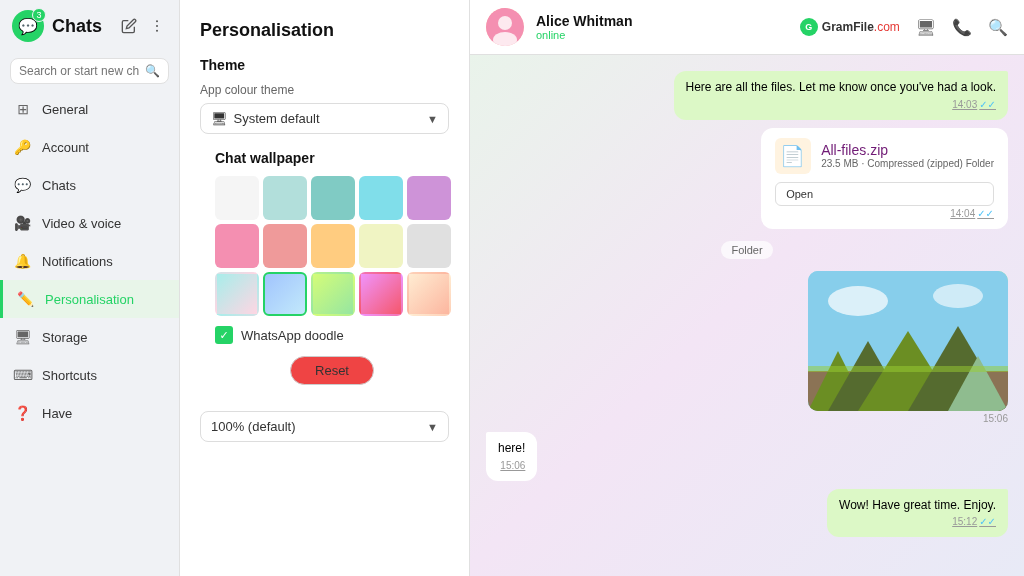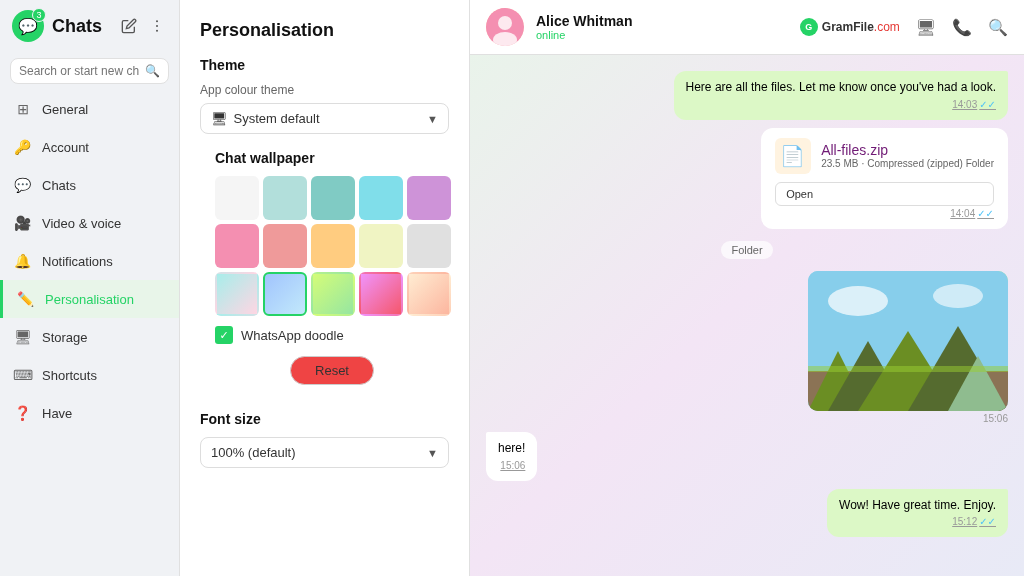--- a/index.html
+++ b/index.html
@@ -530,21 +530,20 @@
     <div class="doodle-row">
       <div class="checkbox">✓</div>
       <span class="doodle-label">WhatsApp doodle</span>
     </div>
     <div style="display:flex; justify-content:center;">
       <button class="reset-btn">Reset</button>
     </div>
   </div>
 
   <div class="font-section">
-    <div class="section-title">Font size</div>
     <div class="font-dropdown dropdown-select">
       <span>100% (default)</span>
       <span style="font-size:11px;color:#555;">▼</span>
     </div>
   </div>
 </div>
 
 <div class="chat-area">
 
   <div class="chat-header">

